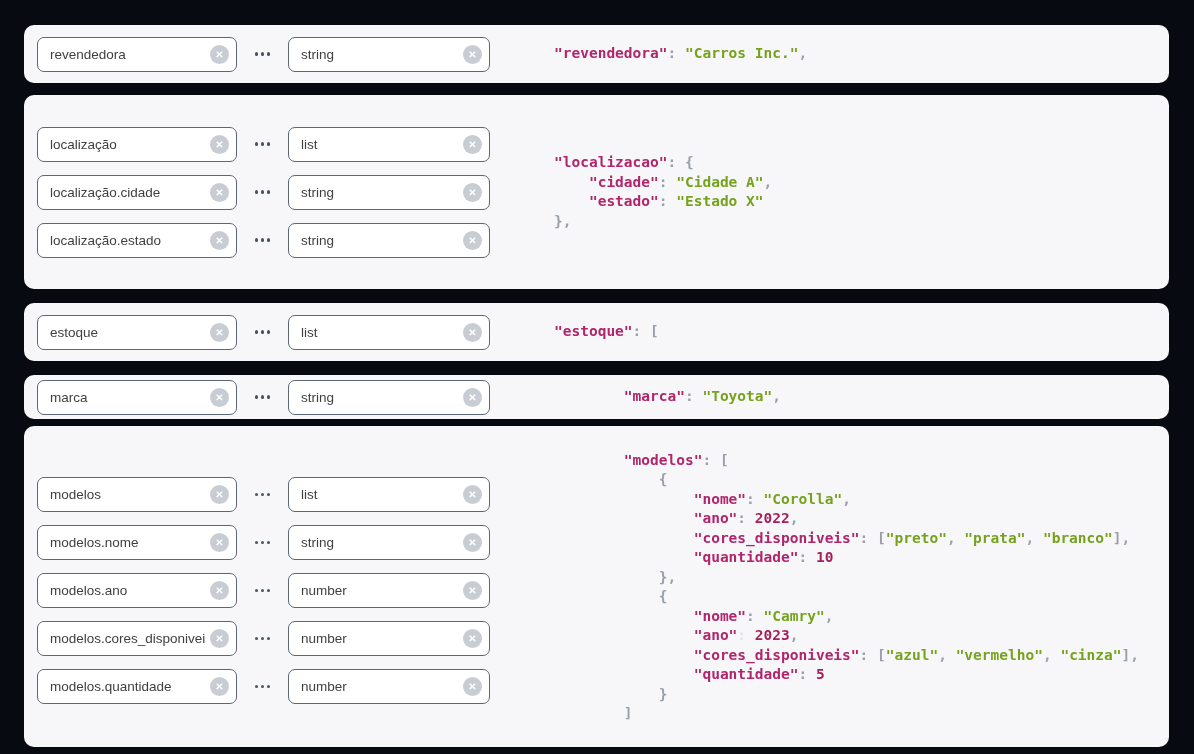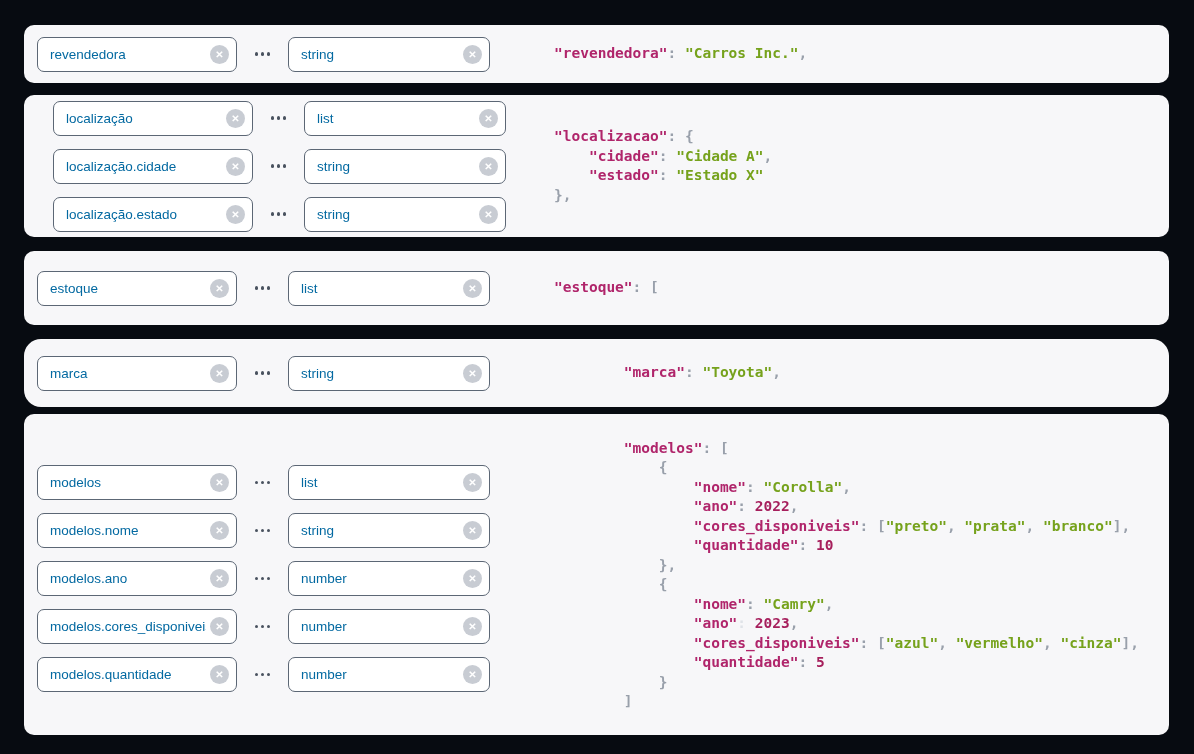--- a/index.html
+++ b/index.html
@@ -18,23 +18,23 @@
   .card {
     position: relative;
     margin-left: 24px;
     margin-right: 25px;
     background: #f7f7f9;
     border-radius: 10px;
     display: flex;
     align-items: center;
   }
   .card-0 { height: 58px;  margin-top: 25px; }
-  .card-1 { height: 142px; margin-top: 12px; padding-left: 16px; }
-  .card-2 { height: 74px;  margin-top: 14px; }
-  .card-3 { height: 68px;  margin-top: 14px; border-radius: 17px; }
+  .card-1 { height: 194px; margin-top: 12px; }
+  .card-2 { height: 58px;  margin-top: 14px; }
+  .card-3 { height: 44px;  margin-top: 14px; }
   .card-4 { height: 321px; margin-top: 7px; }
   .card-4 .rows { align-self: flex-start; margin-top: 51px; }
 
   .rows {
     display: flex;
     flex-direction: column;
     gap: 13px;
     margin-left: 13px;
   }
   .field-row {
@@ -54,21 +54,21 @@
   .name-box { width: 200px; }
   .type-box { width: 202px; }
   .text-input {
     flex: 1;
     min-width: 0;
     border: none;
     outline: none;
     background: transparent;
     font-family: "Liberation Sans", sans-serif;
     font-size: 13.5px;
-    color: #0369a1;
+    color: #404040;
     padding: 0 4px 0 12px;
   }
   .clear-btn {
     width: 19px;
     height: 19px;
     border-radius: 50%;
     background: #c8ccd3;
     color: #ffffff;
     font-size: 10px;
     font-weight: bold;

